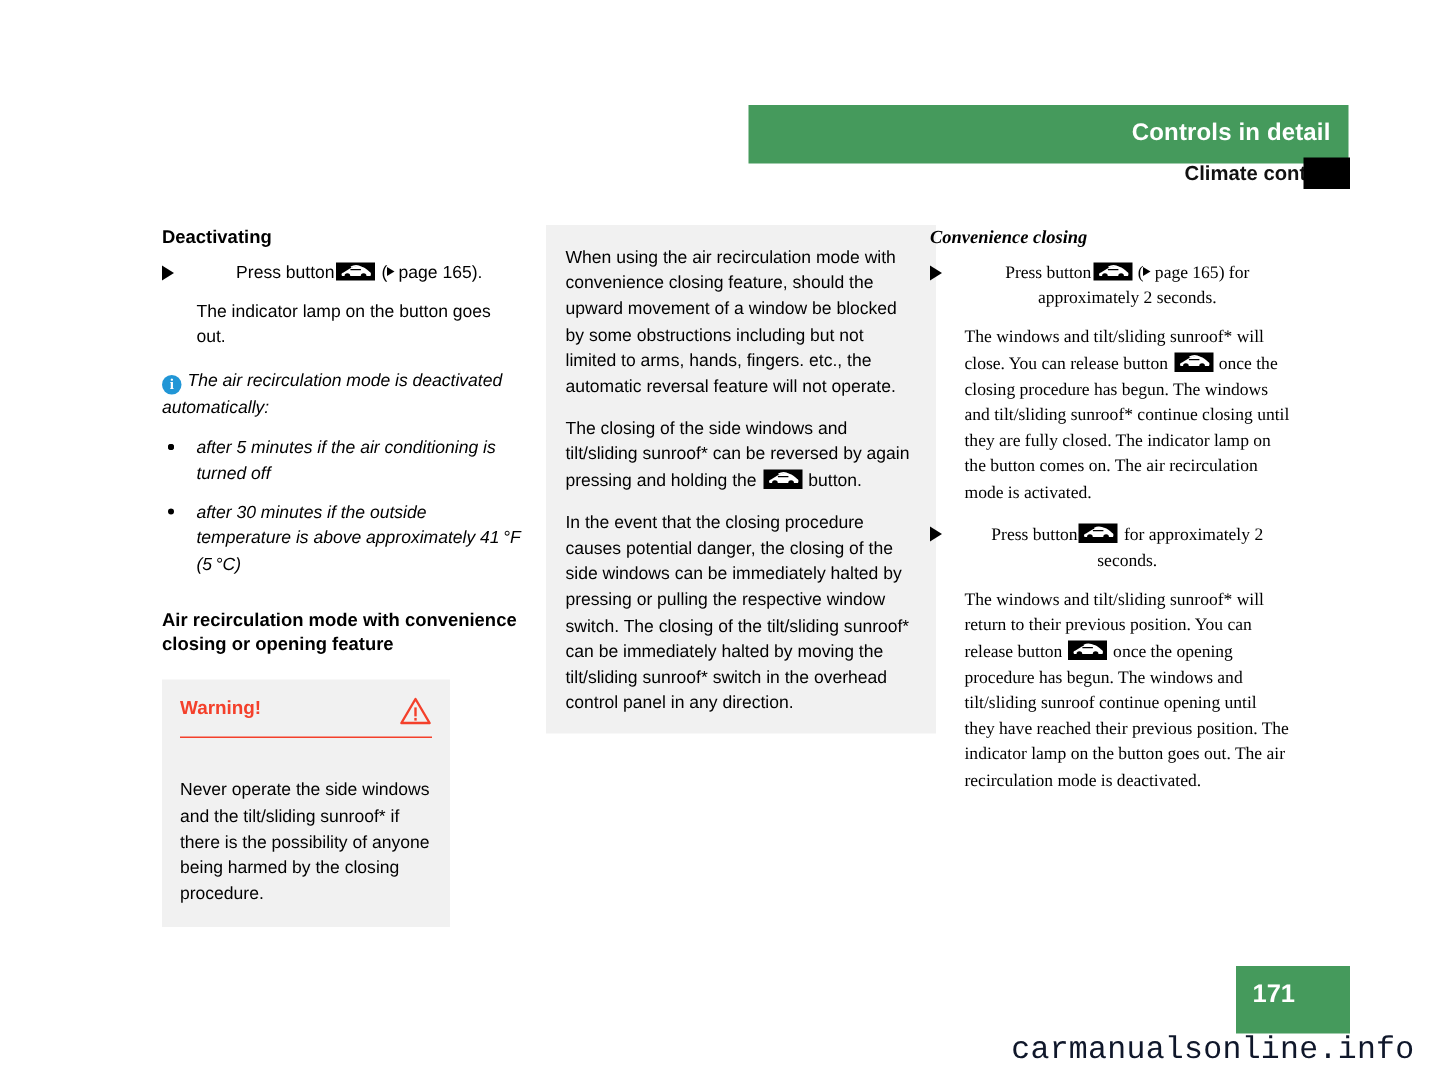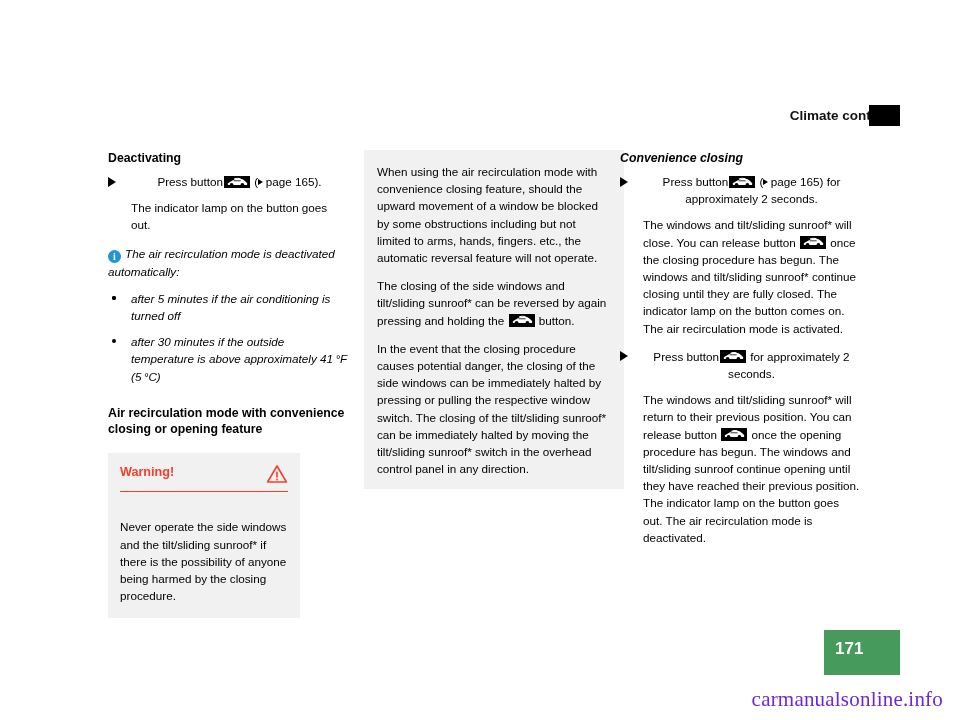--- a/index.html
+++ b/index.html
@@ -61,21 +61,21 @@
 
   
   .col {
     position: absolute;
     top: 150px;
     font-size: 11.7px;
     line-height: 17.2px;
   }
   .col-left  { left: 108px;  width: 240px; }
   .col-mid   { left: 364px;  width: 240px; }
-  .col-right { left: 620px;  width: 240px; }
+  .col-right { left: 620px;  width: 240px; font-family: Liberation Serif, serif; }
 
   h3.section-title {
     font-size: 12.3px;
     font-weight: bold;
     margin: 0 0 7px 0;
     line-height: 16px;
   }
   h3.section-title-italic {
     font-size: 12.3px;
     font-weight: bold;
@@ -216,48 +216,51 @@
     vertical-align: 1px;
     margin-right: 2.5px;
   }
 
   .nowrap { white-space: nowrap; }
 
   
   .page-number-box {
     position: absolute;
     left: 824px;
-    top: 630px;
+    top: 644px;
     width: 76px;
     height: 45px;
     background: #459a5c;
   }
   .page-number {
     position: absolute;
     left: 11px;
     top: 9px;
     color: #ffffff;
     font-size: 17px;
     font-weight: bold;
   }
   .watermark {
     position: absolute;
     right: 17px;
     bottom: 8px;
-    color: #6d28d9;
+    color: #0f172a;
     font-size: 21px;
     letter-spacing: 0.2px;
-    font-family: Liberation Serif, serif;
+    font-family: Liberation Mono, monospace;
   }
 </style>
 </head>
 <body>
 
 <div class="page">
 
+  <div class="header-bar">
+    <div class="header-bar-title">Controls in detail</div>
+  </div>
   <div class="sub-header">Climate control</div>
   <div class="tab-marker"></div>
 
   <div class="col col-left">
 
     <h3 class="section-title">Deactivating</h3>
 
     <div class="step">
       <span class="tri"></span>
       <span>Press button</span><span class="btn-ico">

